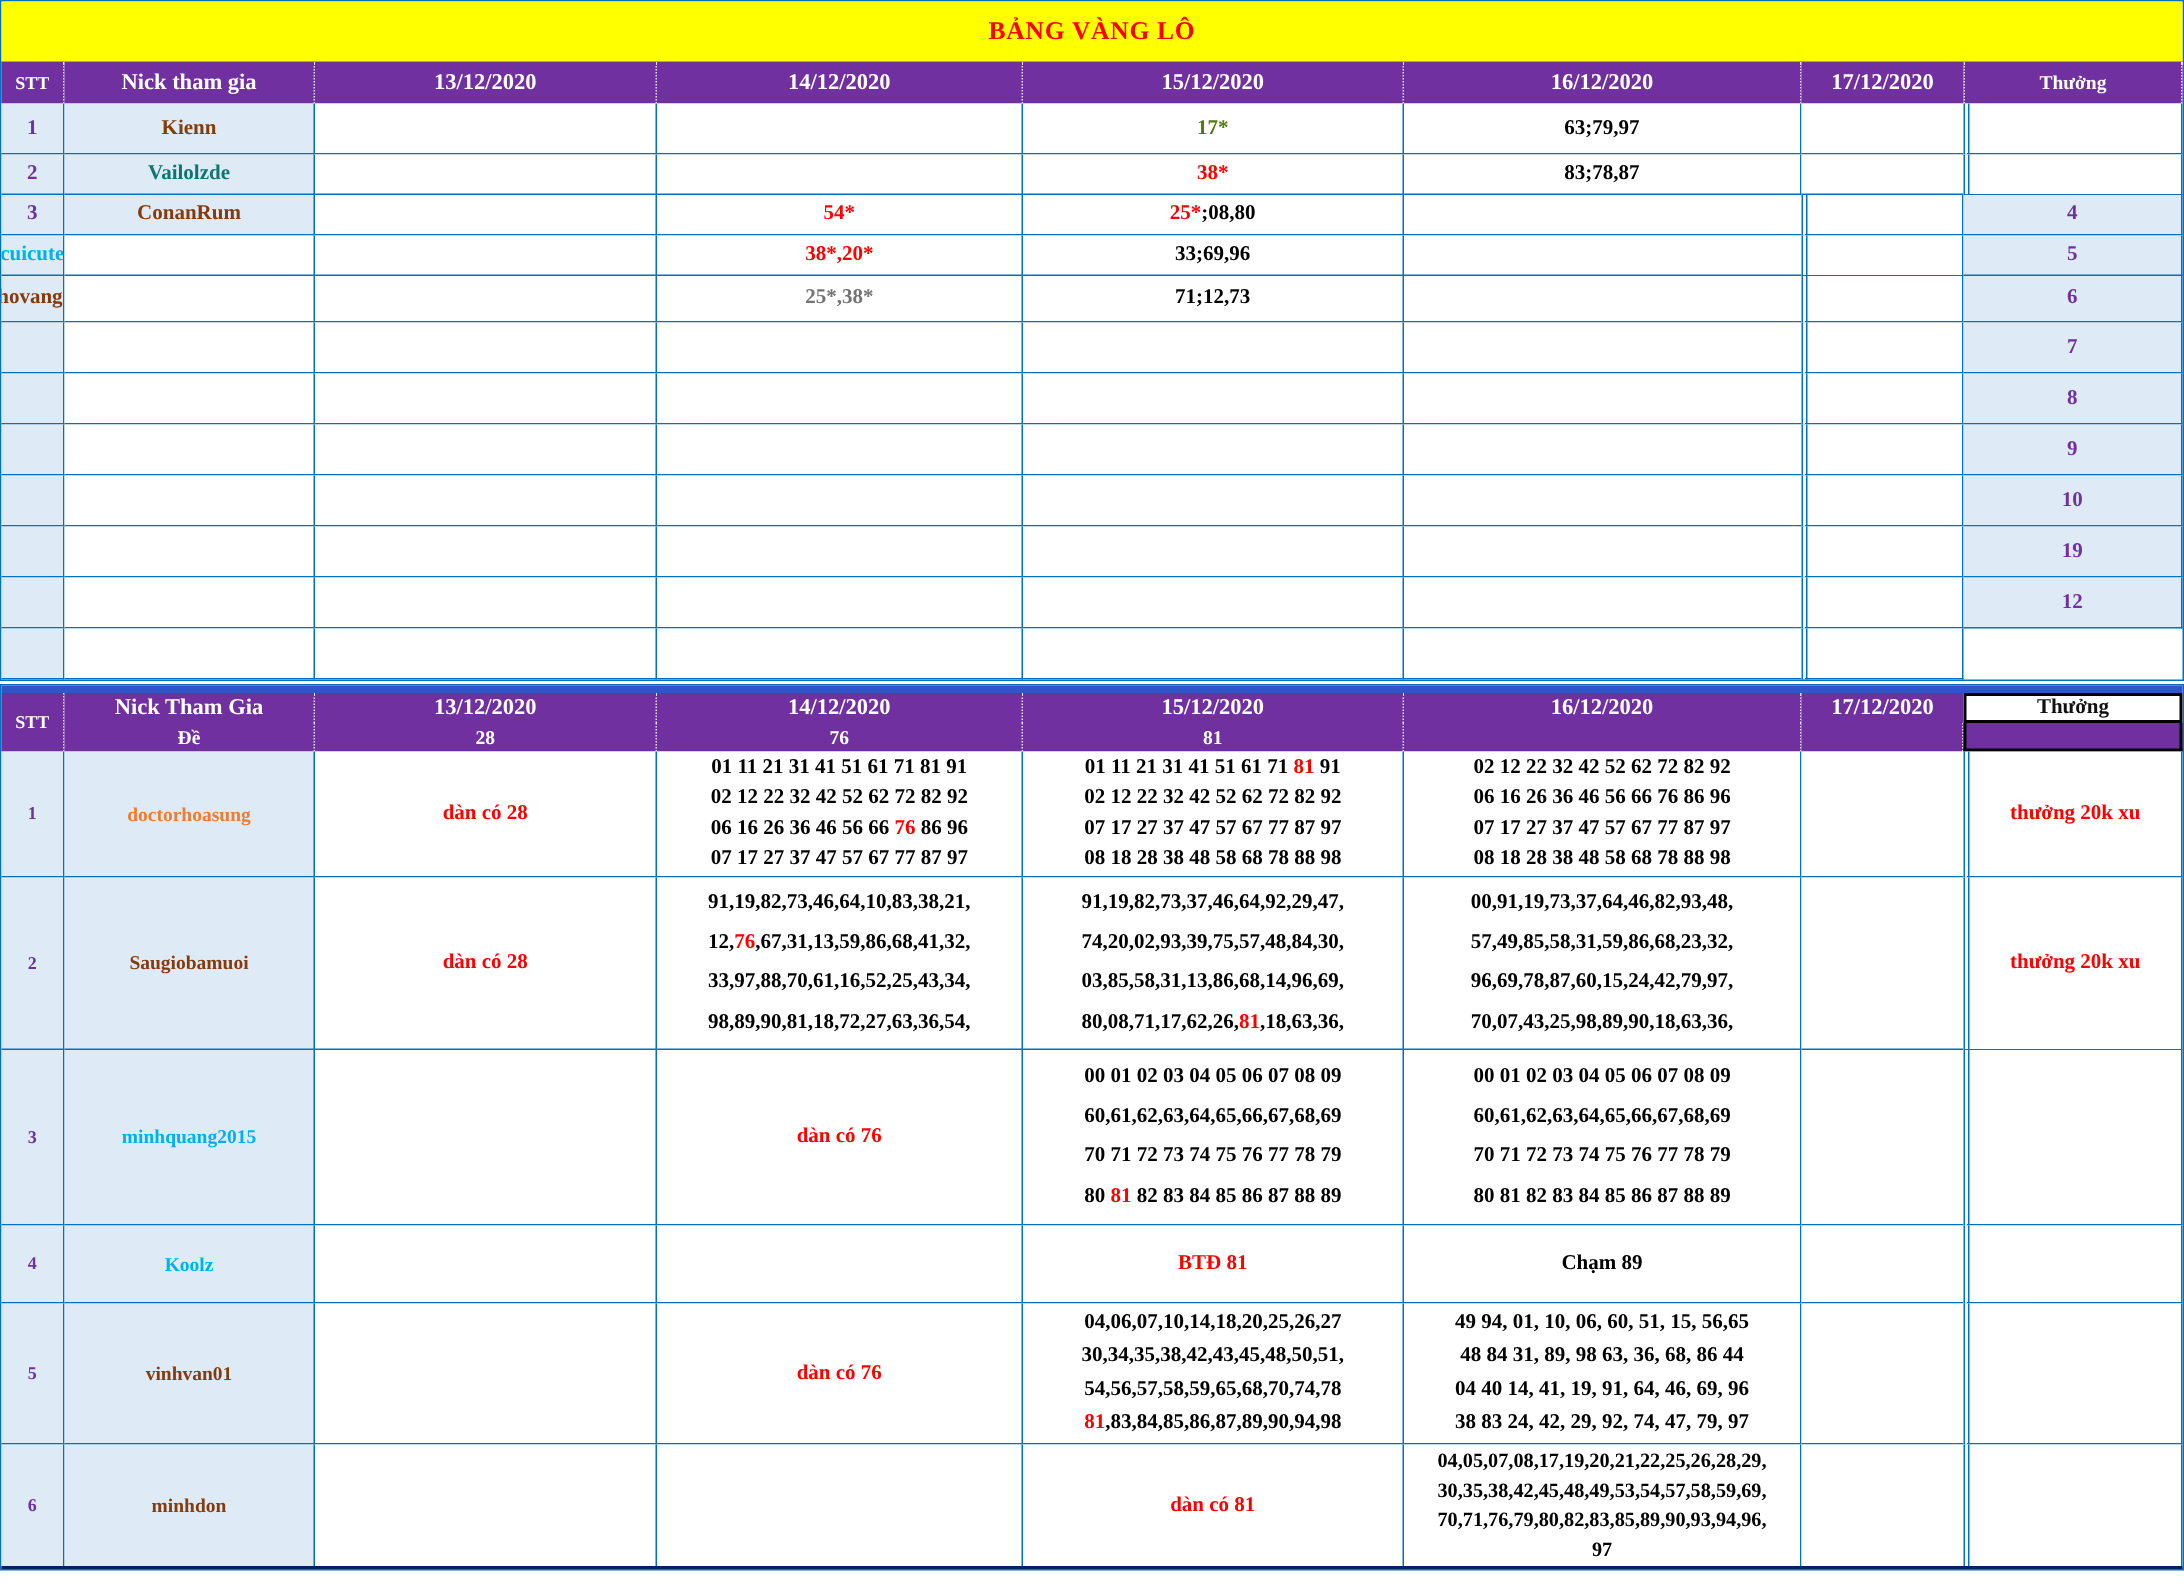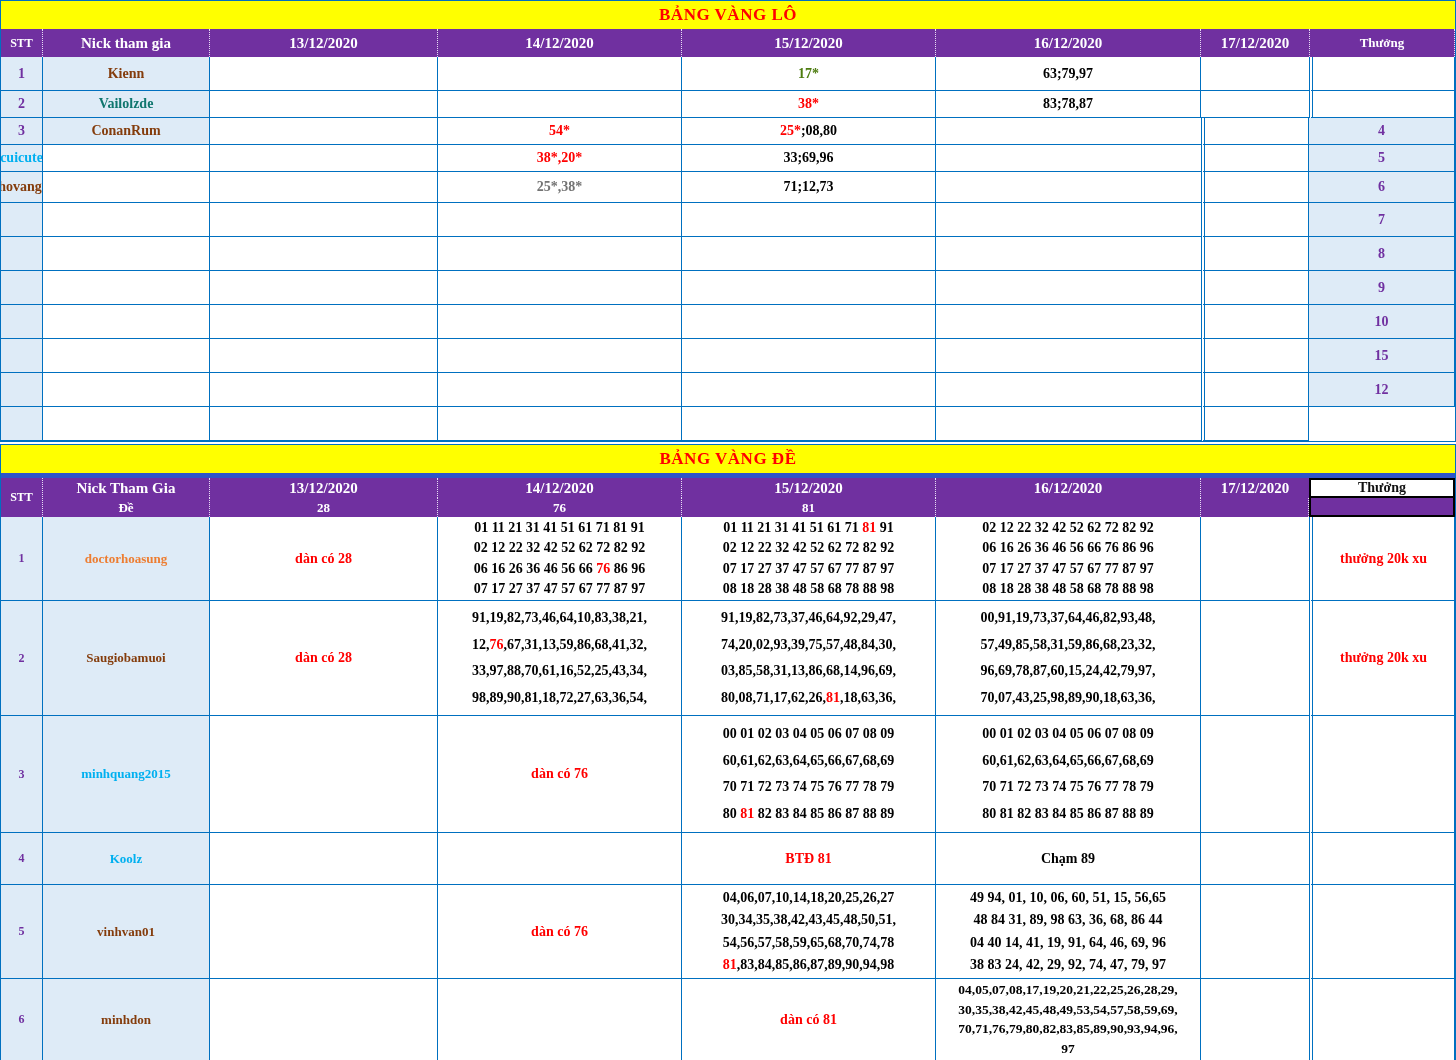--- a/index.html
+++ b/index.html
@@ -1,20 +1,20 @@
 <!DOCTYPE html>
 <html><head>
 <meta charset="utf-8">
 <style>
   * { margin:0; padding:0; box-sizing:border-box; }
   body { background:#ffffff; font-family:"Liberation Serif","DejaVu Serif",serif; font-weight:700; }
   #page { width:1456px; height:1060px; overflow:hidden; background:#ffffff; }
 
   .section { border:1px solid #0070C0; }
-  .sec-title { height:28px; background:#FFFF00; color:#FF0000; font-size:17px;
+  .sec-title { height:40px; background:#FFFF00; color:#FF0000; font-size:17px;
                display:flex; align-items:center; justify-content:center; letter-spacing:.5px; }
   .blue-band { height:5px; background:#2F55C8; }
 
   .grid { display:grid; grid-template-columns:42px 167px 228px 244px 254px 265px 108px 1fr; }
   .cell { display:flex; align-items:center; justify-content:center; text-align:center;
           border-right:1px solid #0070C0; border-bottom:1px solid #0070C0; overflow:hidden; }
   .cell:last-child, .cell.lastcol { }
 
   
   .hd { background:#7030A0; color:#ffffff; font-size:15px; border-right:1px dotted #e8dcf5; border-bottom:none; }
@@ -172,41 +172,40 @@
         <div class="cell val nrb"></div>
         <div class="cell val dbl lastcol"></div>
         <div class="cell stt">10</div>
         <div class="cell nick"></div>
         <div class="cell val"></div>
         <div class="cell val"></div>
         <div class="cell val"></div>
         <div class="cell val"></div>
         <div class="cell val nrb"></div>
         <div class="cell val dbl lastcol"></div>
-        <div class="cell stt">15</div>
+        <div class="cell stt">19</div>
         <div class="cell nick"></div>
         <div class="cell val"></div>
         <div class="cell val"></div>
         <div class="cell val"></div>
         <div class="cell val"></div>
         <div class="cell val nrb"></div>
         <div class="cell val dbl lastcol"></div>
         <div class="cell stt">12</div>
         <div class="cell nick"></div>
         <div class="cell val"></div>
         <div class="cell val"></div>
         <div class="cell val"></div>
         <div class="cell val"></div>
         <div class="cell val nrb"></div>
         <div class="cell val dbl lastcol"></div>
       </div>
   </div>
 
   <div class="section" id="sec-de">
-    <div class="sec-title">BẢNG VÀNG ĐỀ</div>
     <div class="blue-band"></div>
     <div class="grid" id="de-head">
         <div class="cell hd small" style="grid-row: 1 / 3;">STT</div>
         <div class="cell hd">Nick Tham Gia</div>
         <div class="cell hd">13/12/2020</div>
         <div class="cell hd">14/12/2020</div>
         <div class="cell hd">15/12/2020</div>
         <div class="cell hd">16/12/2020</div>
         <div class="cell hd nrb">17/12/2020</div>
         <div class="cell hd-black">Thưởng</div>

